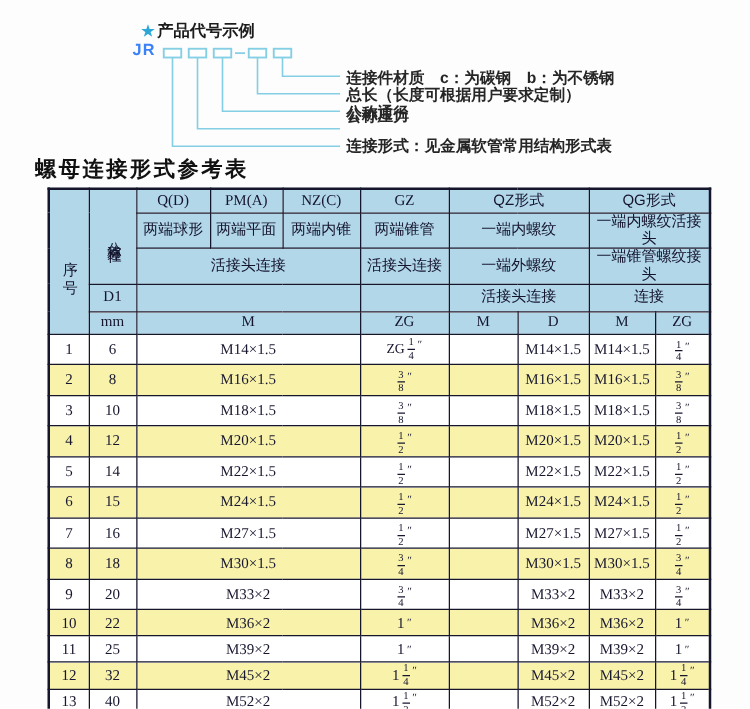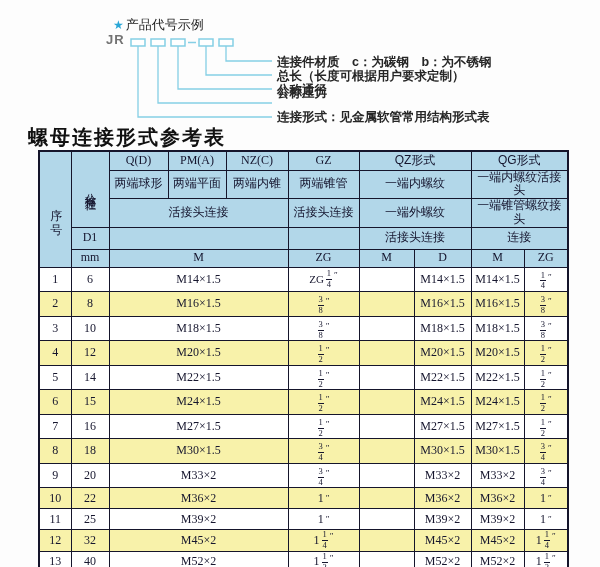--- a/index.html
+++ b/index.html
@@ -7,35 +7,35 @@
     width:600px; height:567px; background:#ffffff;
     font-family:"Liberation Sans", sans-serif; color:#1a1a2e;
     position:relative; overflow:hidden;
   }
   .page { position:absolute; inset:0; background:#fdfdfd; }
 
   
   .diag-svg { position:absolute; left:0; top:0; }
   .star { color:#2aa7d7; font-size:12px; margin-right:2px; }
   .diag-title {
-    position:absolute; left:113px; top:16px; font-size:13px; font-weight:normal;
+    position:absolute; left:113px; top:16px; font-size:13px; font-weight:bold;
     color:#1c1c1c; white-space:nowrap;text-align:center;
   }
   .jr {
     position:absolute; left:106px; top:32px; font-size:13px; font-weight:bold;
-    color:#737373; letter-spacing:1px;
+    color:#3b82f6; letter-spacing:1px;
   }
   .dlabel {
     position:absolute; left:277px; font-size:12.5px; font-weight:bold;
     color:#262626; white-space:nowrap;
   }
 
   
   .tbl-title {
-    position:absolute; left:28px; top:124px; font-size:20px; font-weight:bold;
+    position:absolute; left:28px; top:124px; font-size:17px; font-weight:bold;
     font-family:"DejaVu Serif", serif; color:#111; letter-spacing:2px;
     white-space:nowrap;
   }
 
   
   table.ref {
     position:absolute; left:38px; top:150px; width:529px;
     border-collapse:collapse; table-layout:fixed;
     border:2px solid #15152b;
   }

